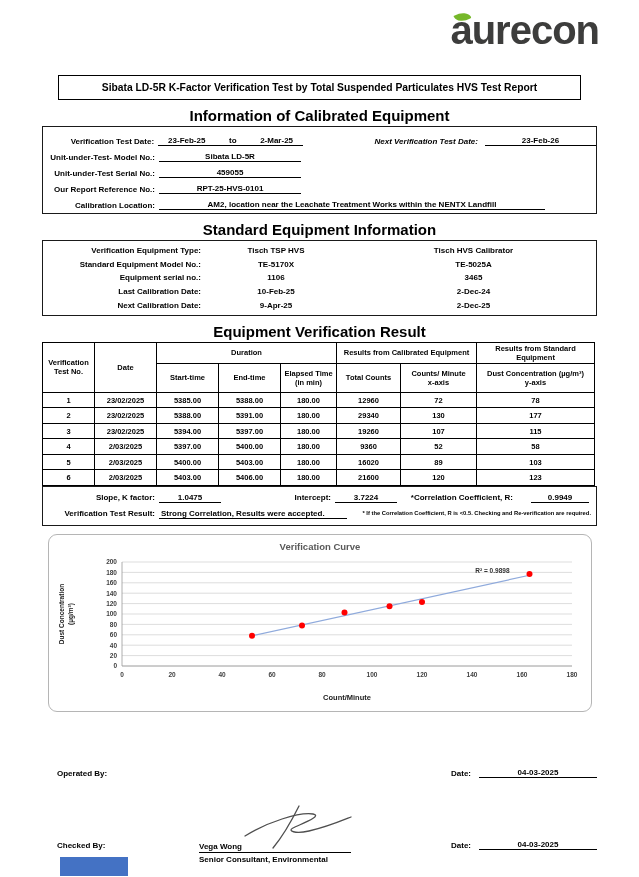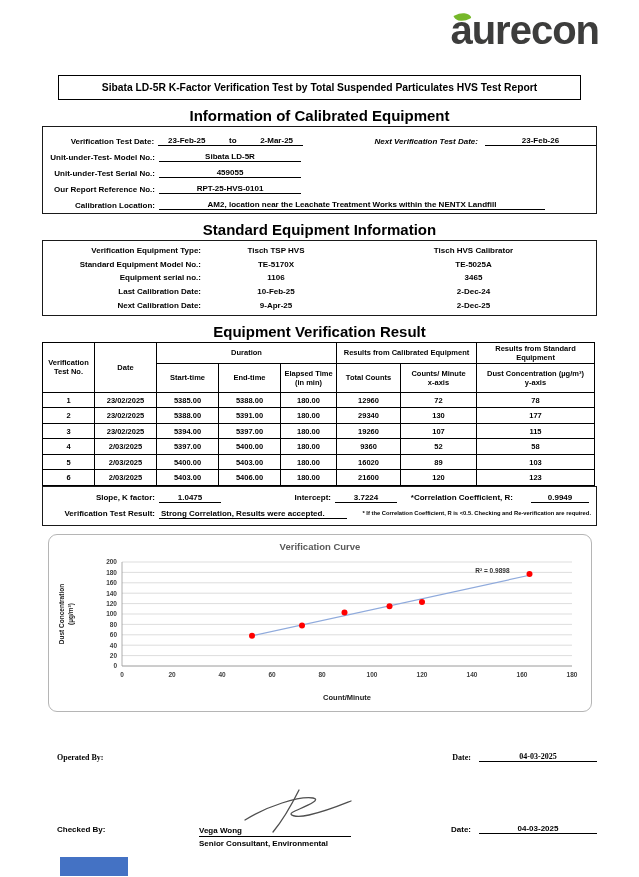--- a/index.html
+++ b/index.html
@@ -46,21 +46,21 @@
   .rv3{width:58px;margin-left:14px;}
   .resval{width:186px;text-align:left;padding-left:2px;}
   .note{flex:1;font-size:5.8px;text-align:right;padding-right:5px;padding-bottom:2px;}
   
   .chart-box{margin:8px 47px 0 48px;border:1px solid #b5b5b5;border-radius:9px;
              height:178px;box-sizing:border-box;}
   .chart-title{text-align:center;color:#595959;font-size:9.5px;padding-top:6px;}
   .chart-box svg{display:block;margin:2px auto 0;}
   
   .sig-block{display:flex;align-items:flex-end;margin:0 42px;position:relative;}
-  .sig-block.first{margin-top:40px;font-family:Liberation Serif, serif;}
+  .sig-block.first{margin-top:56px;}
   .sig-block.second{margin-top:48px;gap:44px;}
   .sig-label{font-size:8px;width:70px;padding-left:15px;padding-bottom:14px;}
   .sig-mid{position:relative;width:152px;margin-left:28px;}
   .sig-nameline{border-bottom:1.5px solid #000;font-size:8px;padding-bottom:1px;}
   .sig-title{font-size:8px;padding-top:2px;white-space:nowrap;}
   .sig-scrawl{position:absolute;bottom:12px;left:38px;}
   .sig-date{margin-left:auto;display:flex;align-items:flex-end;padding-bottom:14px;}
   .date-label{font-size:8px;margin-right:8px;}
   .date-val{width:118px;border-bottom:1.5px solid #000;text-align:center;font-size:8px;}
   

